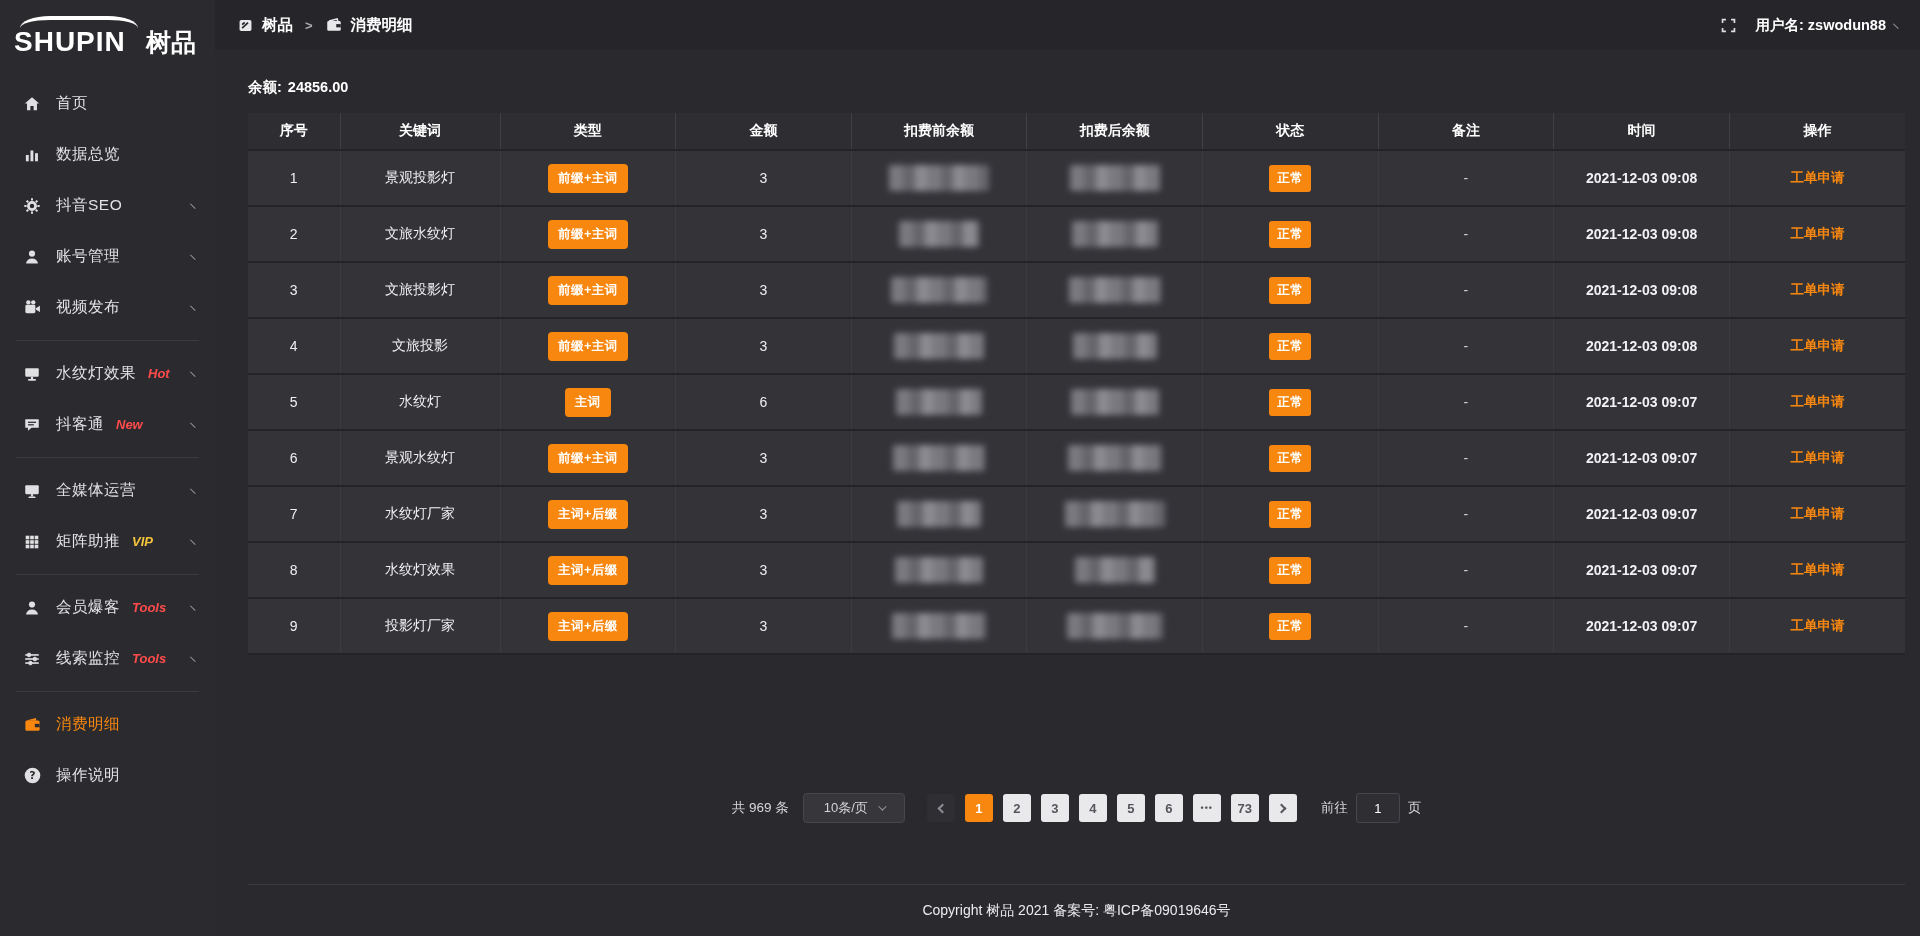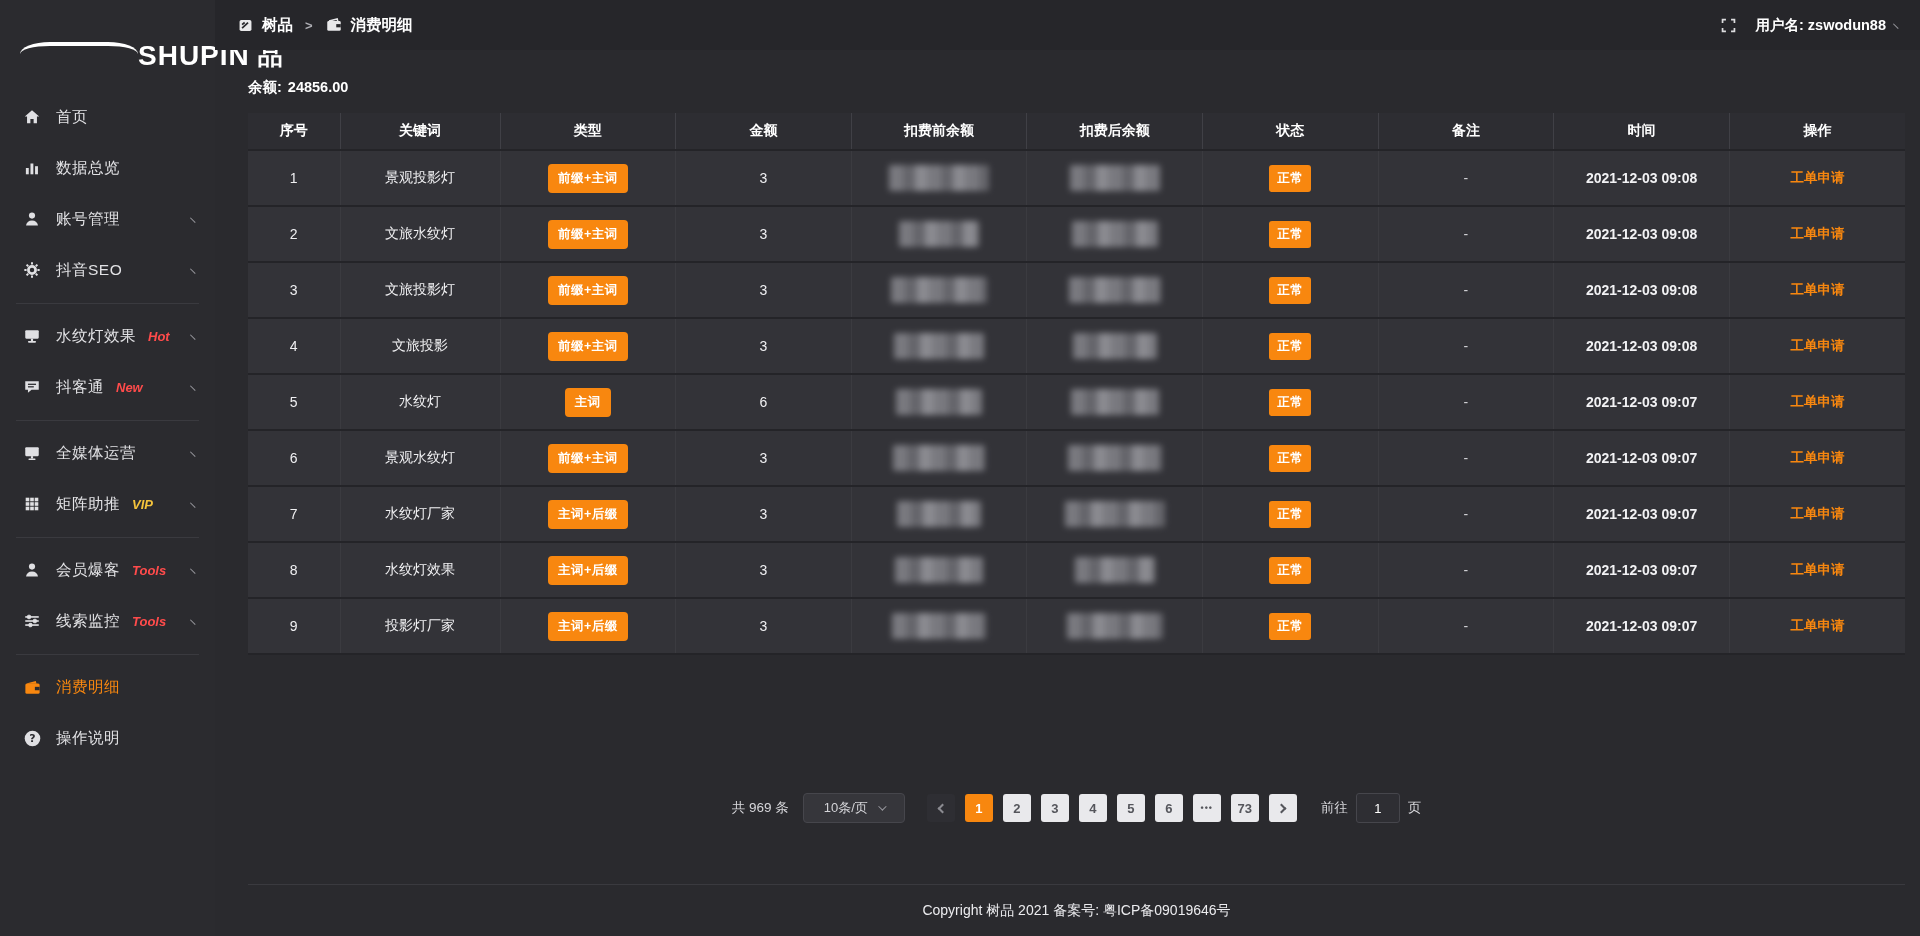--- a/index.html
+++ b/index.html
@@ -3,21 +3,21 @@
 <meta charset="utf-8">
 <style>
   * { margin:0; padding:0; box-sizing:border-box; }
   html,body { width:1920px; height:936px; overflow:hidden; background:#2a2a2e;
     font-family:"Liberation Sans","DejaVu Sans",sans-serif; }
   .app { display:flex; width:1920px; height:936px; background:#2a2a2e; color:#e4e4e7; }
 
   
   .sidebar { width:215px; min-width:215px; height:100%; background:#2b2b2f; padding-top:8px; }
   .logo { padding:8px 14px 14px 14px; display:flex; align-items:flex-end; gap:8px; }
-  .logo-left { display:flex; }
+  .logo-left { display:flex; flex-direction:column; }
   .logo-arc { width:118px; height:12px; border-top:4px solid #fff; border-radius:60px 60px 0 0/ 24px 24px 0 0; margin-left:6px; }
   .logo-en { font-size:28px; font-weight:800; letter-spacing:1px; color:#fff; line-height:1; }
   .logo-cn { font-size:25px; font-weight:800; color:#fff; line-height:1.05; padding-bottom:1px; }
   .nav { padding-top:8px;text-align:center; }
   .nav-item { height:51px; display:flex; align-items:center; padding:0 18px 0 22px; cursor:pointer; color:#e2e2e5; }
   .nav-item .ic { width:20px; height:20px; display:flex; align-items:center; justify-content:center; color:#e0e0e3; }
   .nav-item.active, .nav-item.active .ic { color:#f8870f; }
   .nav-label { font-size:15.5px; margin-left:14px; letter-spacing:.5px; }
   .nav-tag { font-size:13px; font-weight:bold; font-style:italic; margin-left:12px; }
   .nav-spacer { flex:1; }
@@ -112,49 +112,62 @@
               <rect x="3.2" y="10" width="3.2" height="7"></rect>
               <rect x="8.3" y="5" width="3.2" height="12"></rect>
               <rect x="13.4" y="8" width="3.2" height="9"></rect>
             </svg>
           </span>
           <span class="nav-label">数据总览</span>
           <span class="nav-spacer"></span>
         </div>
         <div class="nav-item">
           <span class="ic">
-            <svg width="18" height="18" viewBox="0 0 20 20" fill="currentColor">
-              <circle cx="10" cy="6.2" r="3.4"></circle>
-              <path d="M3.4 17.2 a6.6 5.6 0 0 1 13.2 0 z"></path>
-            </svg>
-          </span>
-          <span class="nav-label">账号管理</span>
-          <span class="nav-spacer"></span>
-          <span class="chev"></span>
-        </div>
-        <div class="nav-item">
-          <span class="ic">
             <svg width="18" height="18" viewBox="0 0 20 20" fill="none" stroke="currentColor">
               <circle cx="10" cy="10" r="4" stroke-width="3"></circle>
               <g stroke-width="2.2">
                 <path d="M10 1.5 V4"></path>
                 <path d="M10 16 V18.5"></path>
                 <path d="M1.5 10 H4"></path>
                 <path d="M16 10 H18.5"></path>
                 <path d="M4 4 L5.8 5.8"></path>
                 <path d="M14.2 14.2 L16 16"></path>
                 <path d="M16 4 L14.2 5.8"></path>
                 <path d="M5.8 14.2 L4 16"></path>
               </g>
             </svg>
           </span>
           <span class="nav-label">抖音SEO</span>
           <span class="nav-spacer"></span>
           <span class="chev"></span>
         </div>
+        <div class="nav-item">
+          <span class="ic">
+            <svg width="18" height="18" viewBox="0 0 20 20" fill="currentColor">
+              <circle cx="10" cy="6.2" r="3.4"></circle>
+              <path d="M3.4 17.2 a6.6 5.6 0 0 1 13.2 0 z"></path>
+            </svg>
+          </span>
+          <span class="nav-label">账号管理</span>
+          <span class="nav-spacer"></span>
+          <span class="chev"></span>
+        </div>
+        <div class="nav-item">
+          <span class="ic">
+            <svg width="19" height="19" viewBox="0 0 20 20" fill="currentColor">
+              <circle cx="5.6" cy="4.6" r="2.3"></circle>
+              <circle cx="10.8" cy="4.6" r="2.3"></circle>
+              <rect x="2.5" y="7" width="10.5" height="9" rx="1.5"></rect>
+              <path d="M13.5 10.8 L17.8 8.2 V14.8 L13.5 12.2 Z"></path>
+            </svg>
+          </span>
+          <span class="nav-label">视频发布</span>
+          <span class="nav-spacer"></span>
+          <span class="chev"></span>
+        </div>
         <div class="nav-divider"></div>
         <div class="nav-item">
           <span class="ic">
             <svg width="18" height="18" viewBox="0 0 20 20" fill="currentColor">
               <rect x="2.5" y="3.5" width="15" height="9.5" rx="1.2"></rect>
               <rect x="8.8" y="13" width="2.4" height="3"></rect>
               <rect x="5.5" y="15.6" width="9" height="1.8" rx="0.9"></rect>
             </svg>
           </span>
           <span class="nav-label">水纹灯效果</span>

